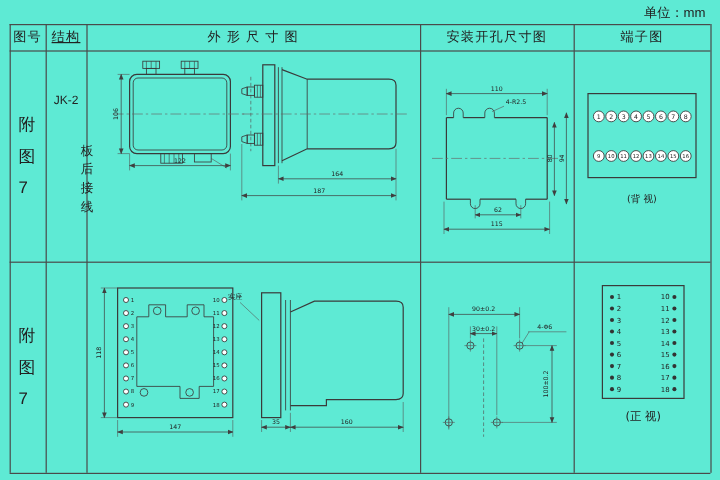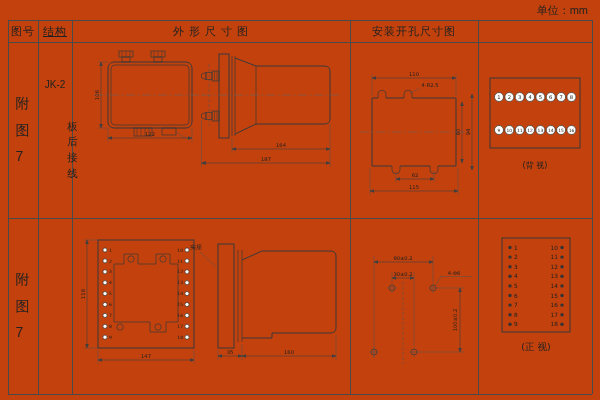--- a/index.html
+++ b/index.html
@@ -1,16 +1,16 @@
 <!DOCTYPE html>
 <html><head>
 <meta charset="utf-8">
 <style>
   html,body{margin:0;padding:0;background:#fff;}
-  #screen{position:relative;width:600px;height:400px;background:#c2410c;overflow:hidden;
+  #screen{position:relative;width:600px;height:400px;background:#5eead4;overflow:hidden;
           font-family:"Liberation Sans","DejaVu Sans",sans-serif;color:#222;}
   .hline{position:absolute;height:1px;background:#4a4a4a;}
   .vline{position:absolute;width:1px;background:#4a4a4a;}
   .hdr{position:absolute;top:20px;height:22px;line-height:22px;text-align:center;
        font-size:11px;color:#222;letter-spacing:1px;}
   .unit{position:absolute;top:3px;right:12px;font-size:11px;color:#222;}
   .cellflex{position:absolute;display:flex;align-items:center;justify-content:center;}
   .stackwide{width:15px;font-size:14px;line-height:1.9;text-align:left;word-break:break-all;}
   .structcell{flex-direction:column;}
   .model{font-size:10px;white-space:nowrap;}
@@ -55,20 +55,21 @@
   <div class="vline" style="left:38px;top:20px;height:374px;"></div>
   <div class="vline" style="left:72px;top:20px;height:374px;"></div>
   <div class="vline" style="left:350px;top:20px;height:374px;"></div>
   <div class="vline" style="left:478px;top:20px;height:374px;"></div>
   <div class="vline" style="left:592px;top:20px;height:374px;"></div>
 
   <div class="hdr" style="left:8px;width:30px;">图号</div>
   <div class="hdr" style="left:38px;width:34px;text-decoration:underline;">结构</div>
   <div class="hdr" style="left:350px;width:128px;">安装开孔尺寸图</div>
   <div class="hdr" style="left:72px;width:278px;">外 形 尺 寸 图</div>
+  <div class="hdr" style="left:478px;width:114px;">端子图</div>
 
   <div class="cellflex" style="left:8px;top:42px;width:30px;height:176px;">
     <div class="stackwide">附图7</div>
   </div>
   <div class="cellflex structcell" style="left:38px;top:42px;width:34px;height:176px;gap:20px;">
     <div class="model">JK-2</div>
     <div class="stack">板后接线</div>
   </div>
 
   <svg style="left:72px;top:42px;" width="278" height="176" viewBox="0 0 278 176">

